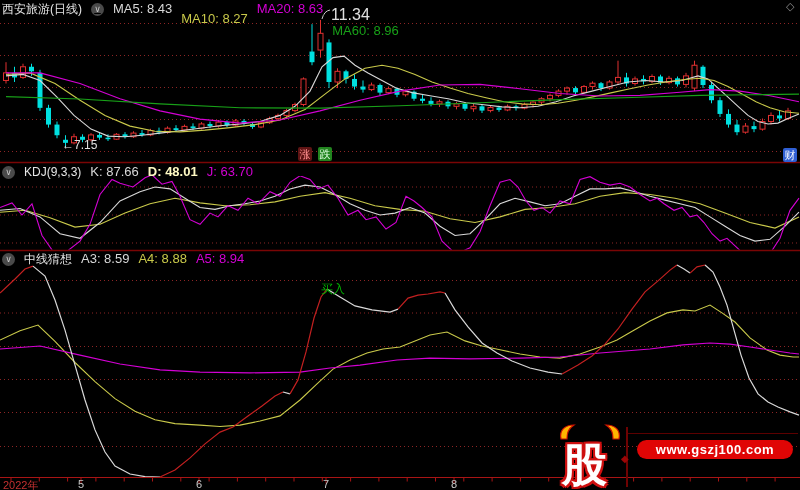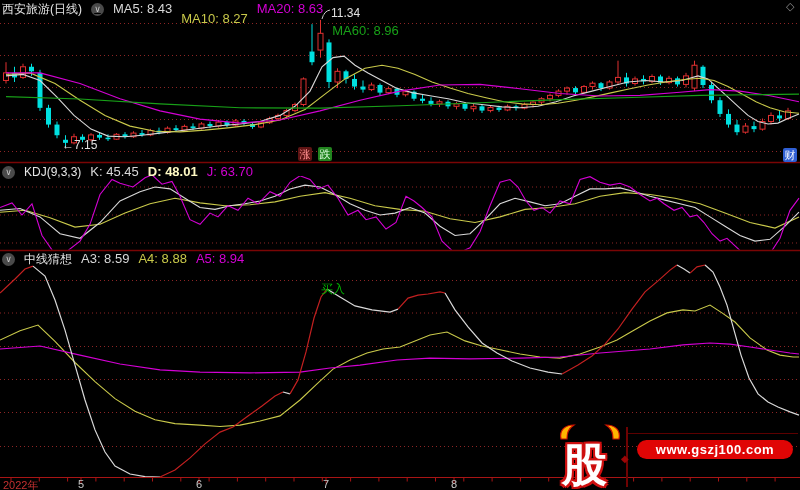--- a/index.html
+++ b/index.html
@@ -5,21 +5,21 @@
   html,body{margin:0;padding:0;background:#000;}
   #stage{position:relative;width:800px;height:490px;background:#000;overflow:hidden;
          font-family:"Liberation Sans",sans-serif;}
   #chart-svg{position:absolute;left:0;top:0;}
   .trow{position:absolute;display:flex;align-items:center;gap:9px;height:14px;
         font-size:12px;line-height:14px;white-space:nowrap;}
   .tname{color:#e6e6e6;}
   .circ{display:inline-flex;align-items:center;justify-content:center;width:13px;height:13px;
         border-radius:50%;background:#4a4a4a;color:#c8c8c8;font-size:9px;line-height:13px;}
   .val{font-size:13px;}
-  .anno{position:absolute;color:#e0e0e0;font-size:12px;}
+  .anno{position:absolute;color:#e0e0e0;font-size:16px;}
   .badge{position:absolute;width:14px;height:14px;font-size:11px;line-height:14px;
          text-align:center;border-radius:2px;}
   .axislabel{position:absolute;top:478px;font-size:11px;color:#c8c8c8;}
   #year-label{color:#c23030;}
   #diamond{position:absolute;left:786px;top:0px;color:#8f8f8f;font-size:11px;}
   #buy-label{position:absolute;left:321px;top:281px;color:#00b400;font-size:12px;}
   
   #logo{position:absolute;left:556px;top:423px;width:242px;height:65px;display:flex;}
   #logo-left{position:relative;width:68px;}
   #stock-char{position:absolute;left:6px;top:12px;font-size:45px;font-weight:bold;color:#fff;
@@ -333,21 +333,21 @@
 
   <div class="anno" style="left:331px;top:6px;">11.34</div>
   <div class="anno" style="left:62px;top:138px;font-size:12px;">←7.15</div>
   <div class="badge" style="left: 298px; top: 147px; background: rgb(95, 20, 20); color: rgb(255, 143, 143);">涨</div>
   <div class="badge" style="left: 318px; top: 147px; background: rgb(34, 133, 31); color: rgb(226, 255, 226);">跌</div>
   <div class="badge" id="corner-badge" style="left: 783px; top: 148px; background: rgb(47, 95, 212); color: rgb(255, 255, 255);">财</div>
 
   <div class="trow" style="left:2px;top:165px;">
     <span class="circ">∨</span>
     <span class="tname">KDJ(9,3,3)</span>
-    <span class="val" style="color: rgb(216, 216, 216);">K: 45.45</span>
+    <span class="val" style="color: rgb(216, 216, 216);">K: 87.66</span>
     <span class="val" style="color: #fef9c3; font-weight: bold;">D: 48.01</span>
     <span class="val" style="color: rgb(212, 0, 212);">J: 63.70</span>
   </div>
 
   <div class="trow" style="left:2px;top:252px;">
     <span class="circ">∨</span>
     <span class="tname">中线猜想</span>
     <span class="val" style="color: rgb(216, 216, 216);">A3: 8.59</span>
     <span class="val" style="color: rgb(201, 201, 74);">A4: 8.88</span>
     <span class="val" style="color: rgb(212, 0, 212);">A5: 8.94</span>

